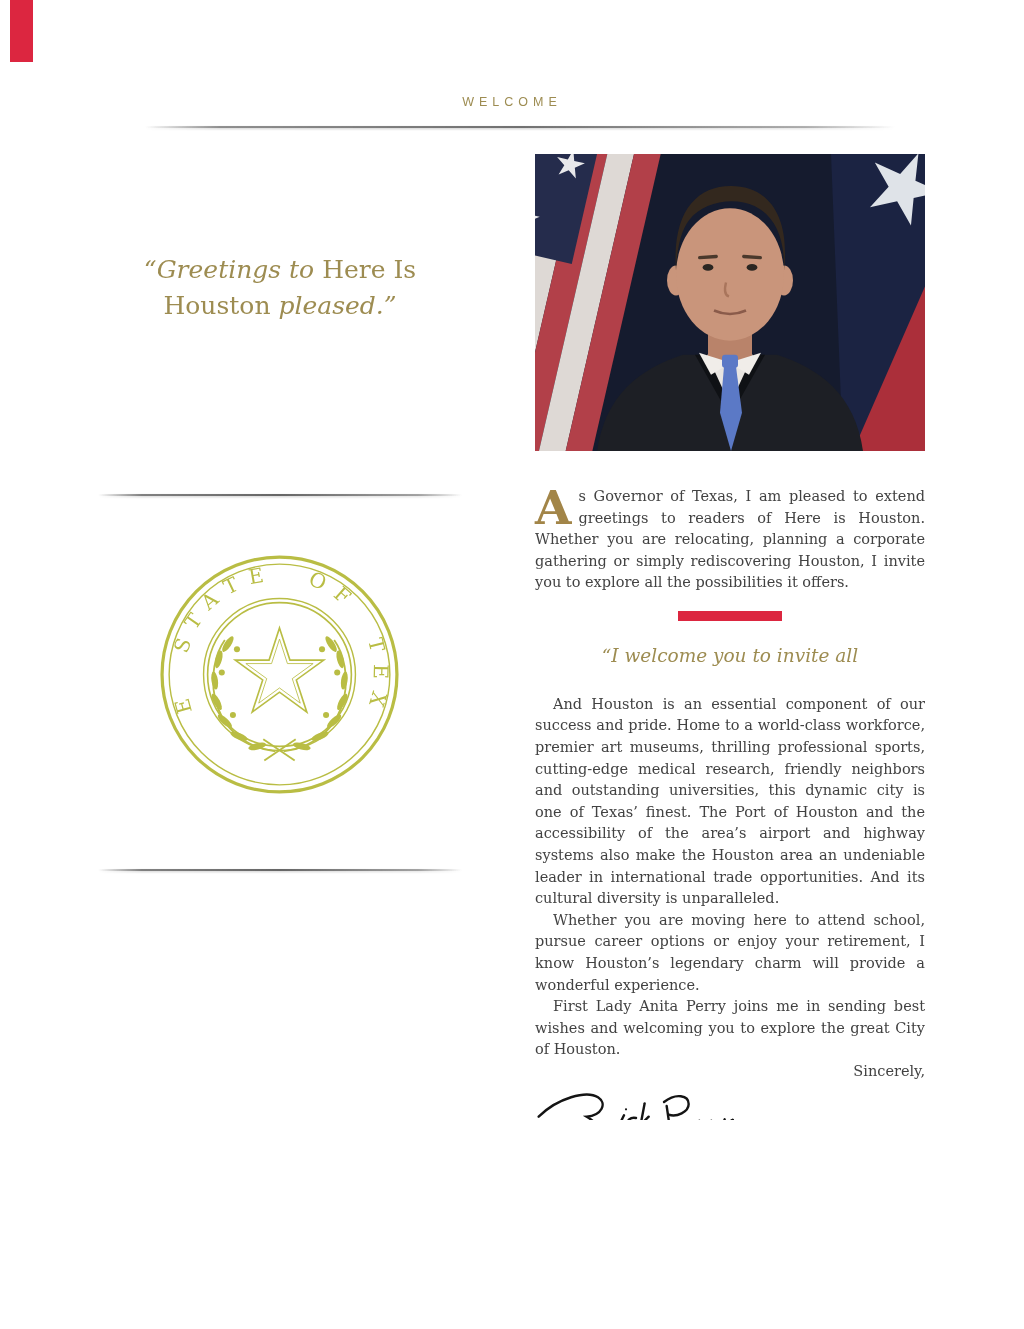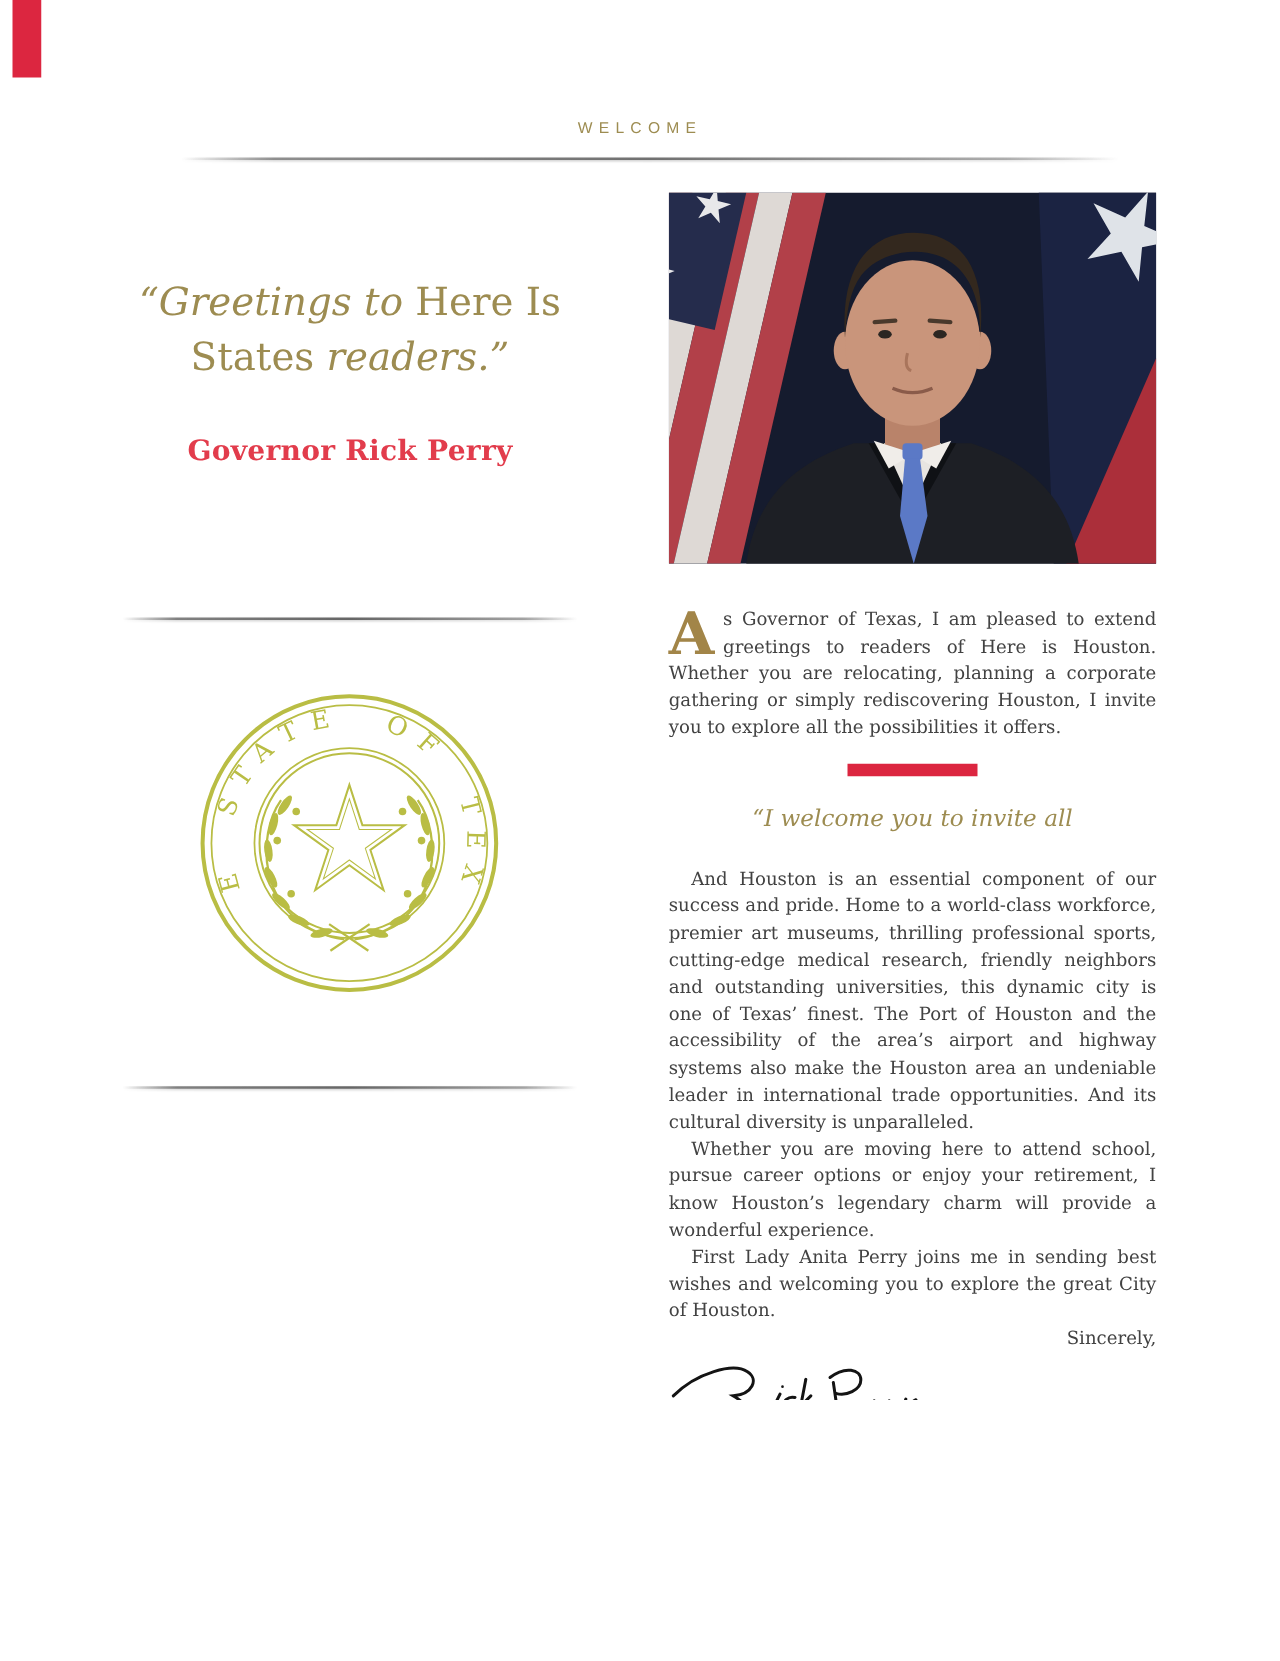--- a/index.html
+++ b/index.html
@@ -14,22 +14,22 @@
 
   .edge-marker-top{left:10px;top:0;width:23px;height:62px;background:var(--accent-red);}
   .section-label{left:0;right:0;top:95px;text-align:center;
     font-family:"Liberation Sans",sans-serif;font-size:12.5px;letter-spacing:5px;
     color:var(--gold);}
   .top-rule{left:145px;top:126px;width:750px;height:1.5px;
     background:linear-gradient(to right,rgba(120,120,120,0),rgba(120,120,120,.8) 10%,
       rgba(100,100,100,.9) 50%,rgba(120,120,120,.55) 88%,rgba(120,120,120,0));
     filter:drop-shadow(0 1px 1px rgba(0,0,0,.25));}
 
-  .quote-block{left:98px;top:220px;width:364px;text-align:center;
-    color:var(--gold);font-size:31px;line-height:1.42;}
+  .quote-block{left:98px;top:252px;width:364px;text-align:center;
+    color:var(--gold);font-size:25px;line-height:1.42;}
   .quote-block .it{font-style:italic;}
   .attribution{left:98px;top:348px;width:364px;text-align:center;
     color:var(--attribution-red);font-size:22.5px;font-weight:bold;letter-spacing:.2px;}
 
   .divider{left:98px;width:364px;height:1.5px;
     background:linear-gradient(to right,rgba(110,110,110,0),rgba(110,110,110,.85) 12%,
       rgba(95,95,95,.95) 50%,rgba(110,110,110,.6) 88%,rgba(110,110,110,0));
     filter:drop-shadow(0 1px 1px rgba(0,0,0,.22));}
   .divider-1{top:494px;} .divider-2{top:869px;}
 
@@ -60,23 +60,22 @@
 
 <div class="page">
 
   <div class="abs edge-marker-top"></div>
 
   <div class="abs section-label">WELCOME</div>
   <div class="abs top-rule"></div>
 
   <div class="abs quote-block">
     <span class="it">“Greetings to </span><span>Here Is</span><br>
-    <span>States </span><span class="it">readers.”</span>
-  </div>
-  <div class="abs attribution">Governor Rick Perry</div>
+    <span>Houston </span><span class="it">pleased.”</span>
+  </div>
 
   <div class="abs divider divider-1"></div>
 
   <svg class="abs seal" viewBox="0 0 240 240" xmlns="http://www.w3.org/2000/svg" xmlns:xlink="http://www.w3.org/1999/xlink">
     <g fill="none" stroke="#b9bd44">
       <circle cx="120" cy="120" r="116" stroke-width="3.2"></circle>
       <circle cx="120" cy="120" r="109" stroke-width="1.4"></circle>
       <circle cx="120" cy="120" r="75" stroke-width="1.4"></circle>
       <circle cx="120" cy="120" r="71" stroke-width="1.6"></circle>
     </g>

